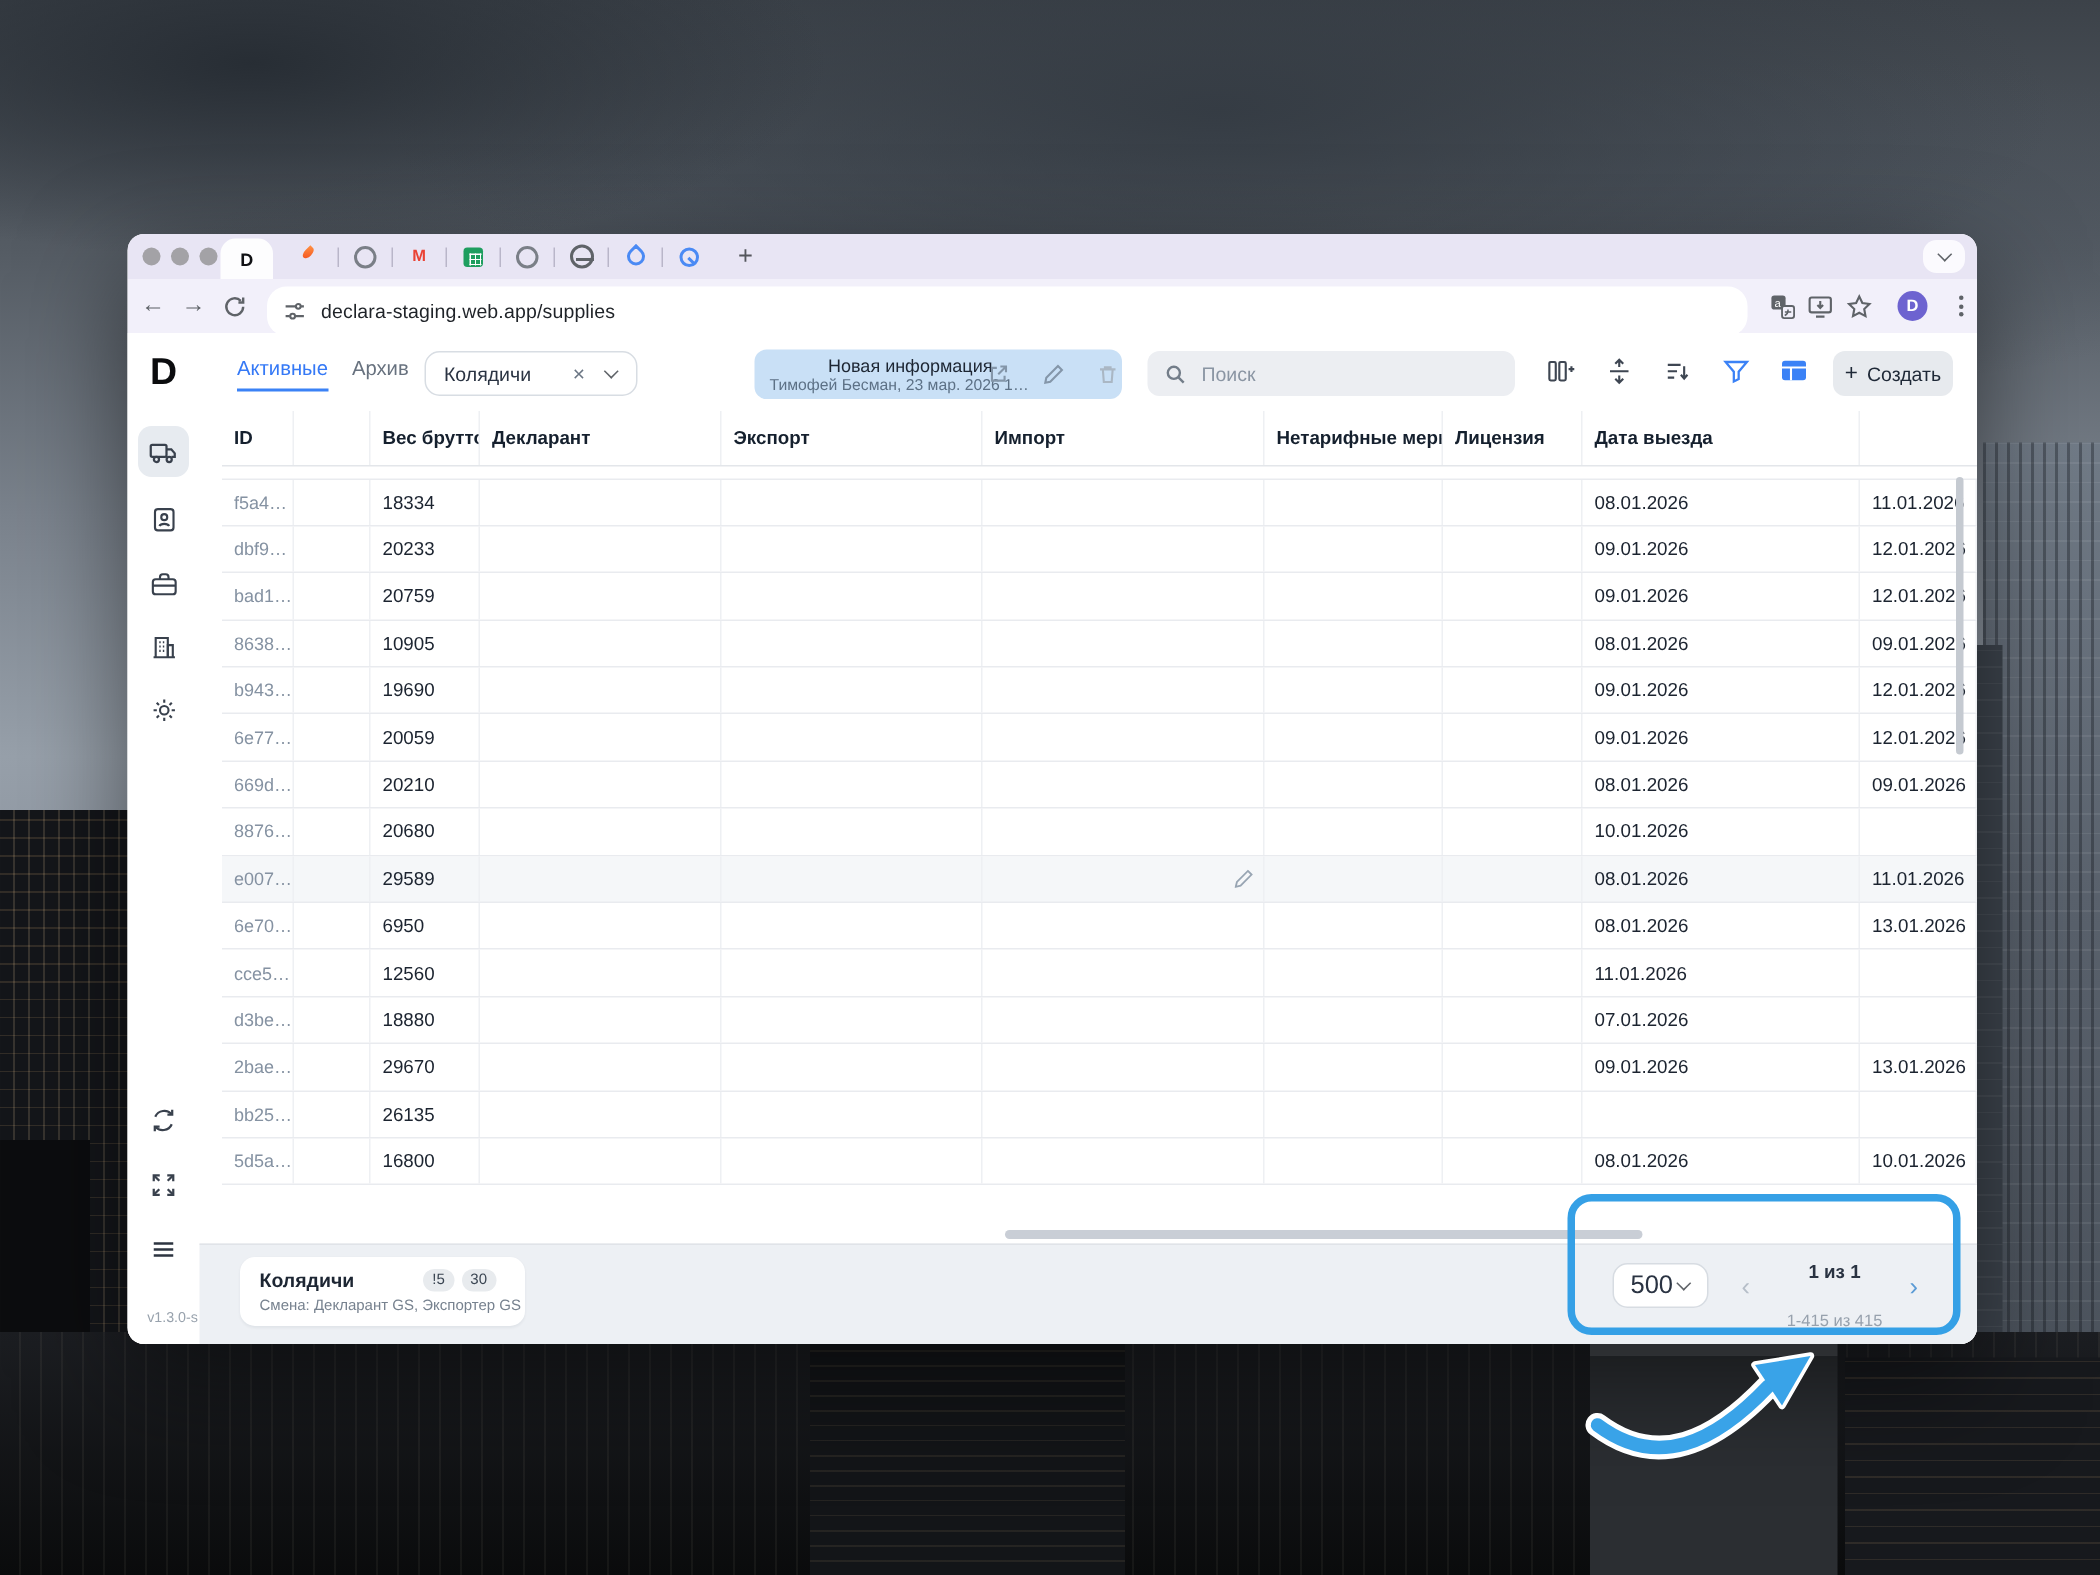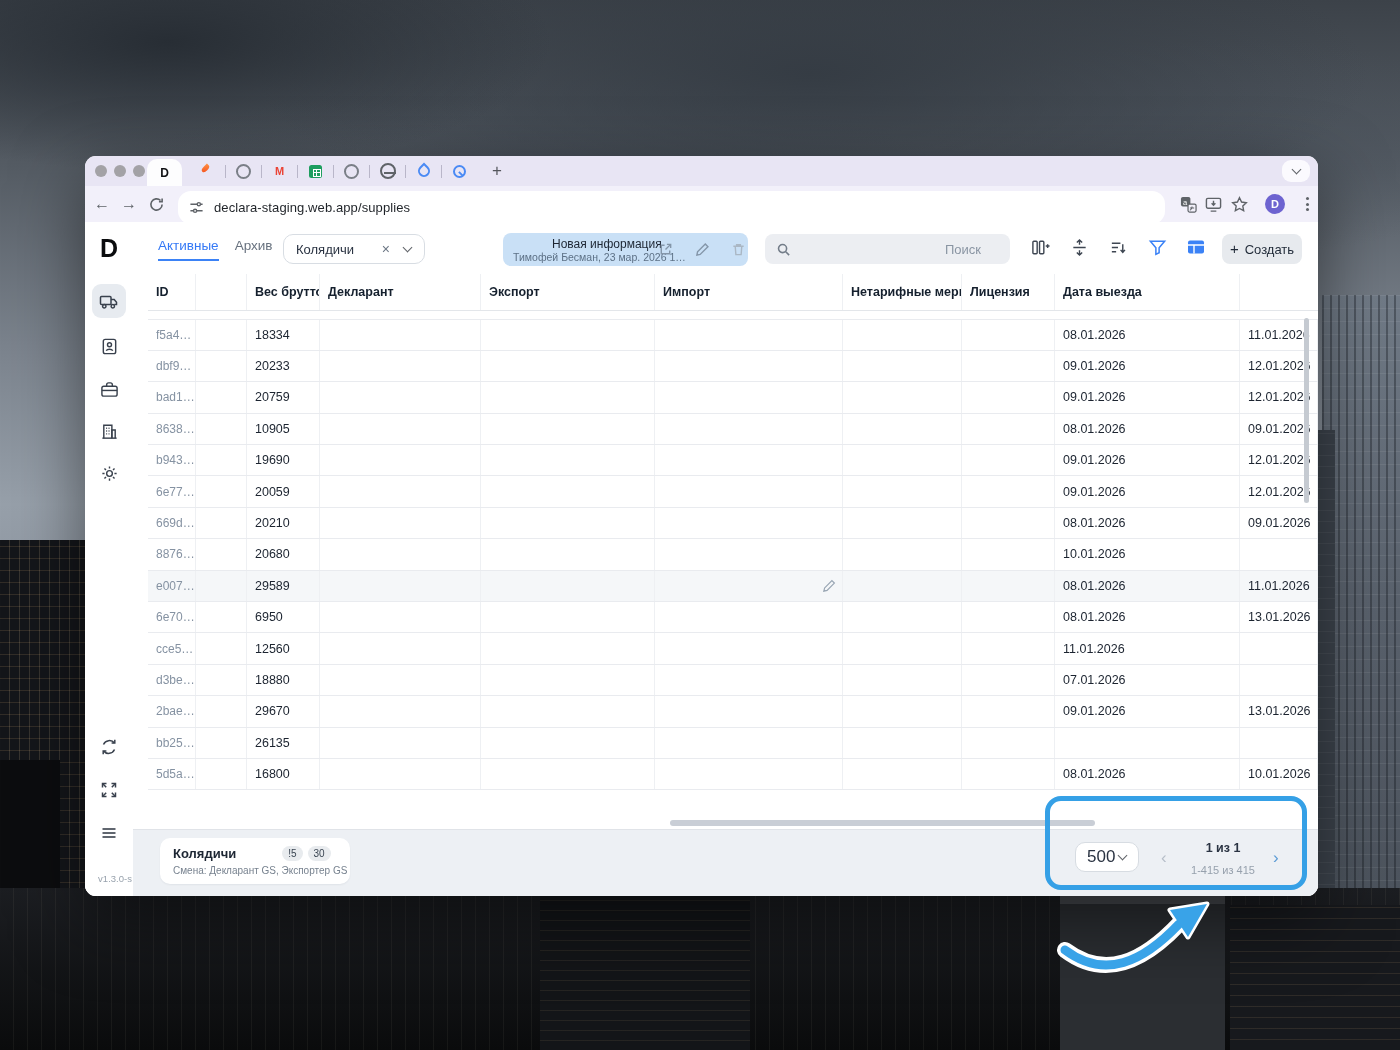--- a/index.html
+++ b/index.html
@@ -131,21 +131,21 @@
   .org-name{font-size:13px;font-weight:700;color:#1d2633;margin-right:40px;}
   .badge{background:#e8ebee;border-radius:8px;padding:2px 6px;font-size:10px;color:#3a4552;}
   .org-card .row2{position:absolute;left:13px;top:27px;font-size:10px;color:#77828f;white-space:nowrap;}
   .pagesize{position:absolute;left:942px;top:12px;width:64px;height:30px;background:#fff;border:1px solid #d7dce2;
     border-radius:10px;box-sizing:border-box;display:flex;align-items:center;justify-content:space-between;}
   .pagesize .v{margin-left:11px;font-size:17px;color:#2a3342;}
   .pagesize .chev{margin-right:12px;}
   .pg-prev{position:absolute;left:1028px;top:18px;font-size:17px;color:#b6bec8;}
   .pg-info{position:absolute;left:1044px;top:11px;width:92px;text-align:center;}
   .pg-info .a{font-size:12.5px;font-weight:700;color:#2a3342;}
-  .pg-info .b{font-size:11px;color:#97a1ad;margin-top:9px;}
+  .pg-info .b{font-size:11px;color:#97a1ad;margin-top:20px;}
   .pg-next{position:absolute;left:1140px;top:18px;font-size:17px;color:#5b9bd5;}
 
   .hl-box{position:absolute;left:912px;top:574px;width:262px;height:94px;border:5px solid #35a0e6;
     border-radius:16px;box-sizing:border-box;pointer-events:none;z-index:40;}
   .annot-arrow{position:absolute;left:1035px;top:890px;z-index:50;}
 </style>
 </head>
 <body>
 
 <div class="scene">
@@ -355,21 +355,21 @@
           <svg width="15" height="15" viewBox="0 0 16 16" fill="none" stroke="#aab7c4" stroke-width="1.5">
               <path d="M2.5 4.5h11M6 4.5V3h4v1.5M4.5 4.5l.7 9h5.6l.7-9"></path>
             </svg>
         </span>
       </div>
       <div class="search">
         <svg style="margin-left:11px" width="15" height="15" viewBox="0 0 16 16" fill="none" stroke="#737d89" stroke-width="1.7">
             <circle cx="7" cy="7" r="4.3"></circle>
             <path d="M10.4 10.4L14 14"></path>
           </svg>
-        <input style="margin-left: 8px; text-align: right;" placeholder="Поиск">
+        <input style="margin-left: 8px;" placeholder="Поиск">
       </div>
       <div class="iconrow">
         <span class="tool-btn">
           <svg width="19" height="19" viewBox="0 0 20 20" fill="none" stroke="#3e4652" stroke-width="1.5">
               <rect x="2" y="3.5" width="4.5" height="13" rx="1"></rect>
               <rect x="9" y="3.5" width="4.5" height="13" rx="1"></rect>
               <path d="M15.5 8.5h4M17.5 6.5v4"></path>
             </svg>
         </span>
         <span class="tool-btn">

